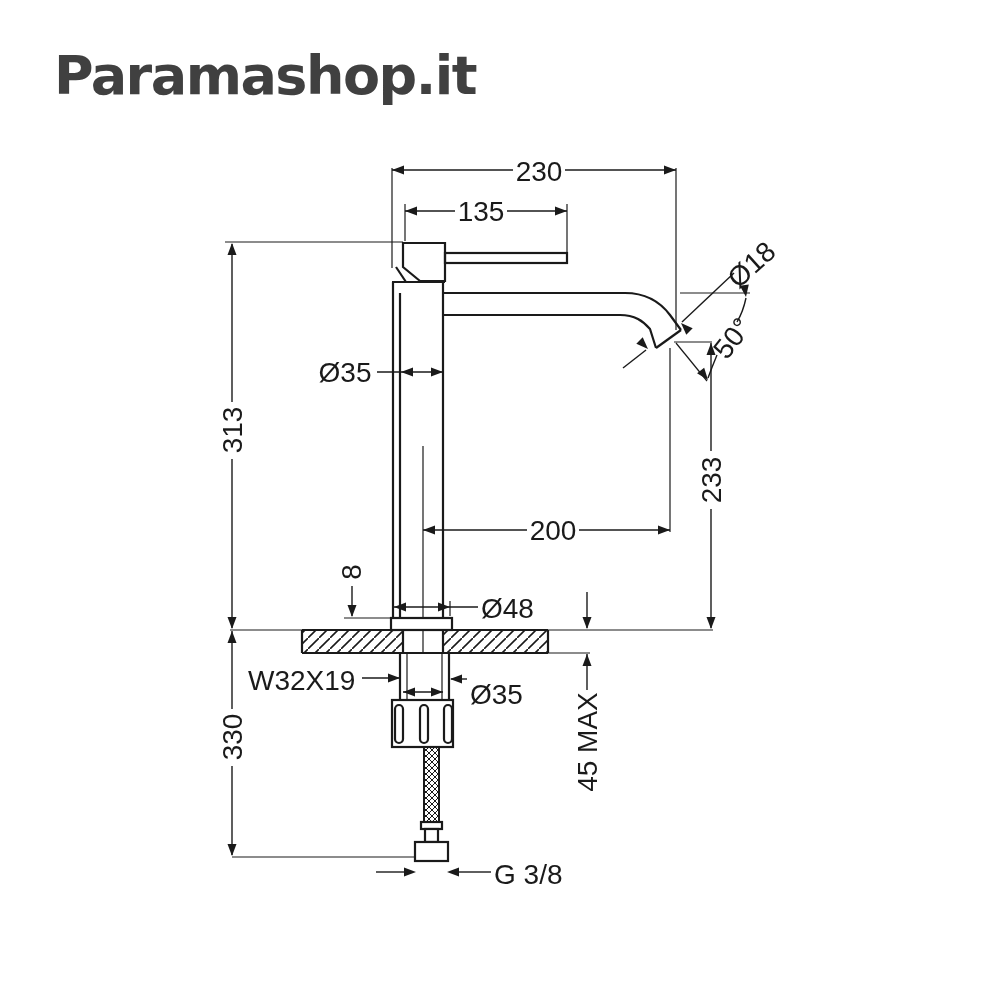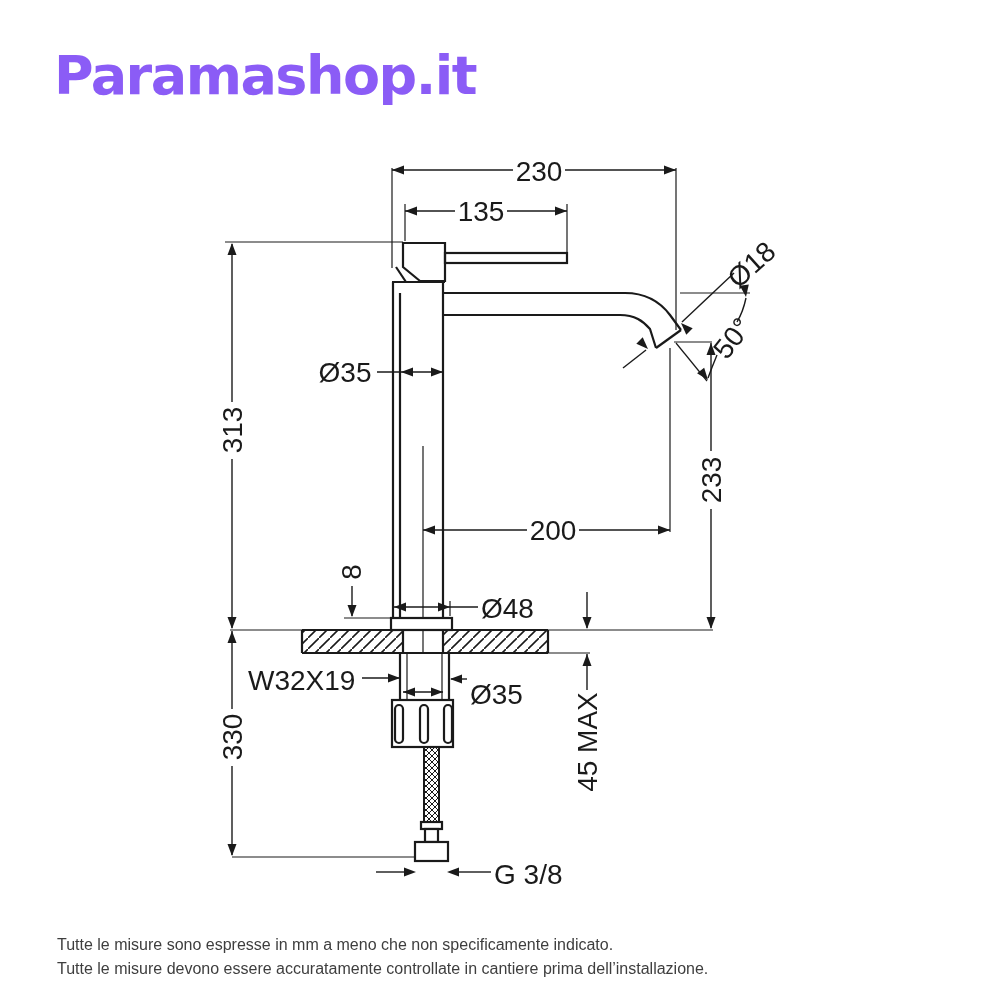--- a/index.html
+++ b/index.html
@@ -1,20 +1,20 @@
 <!DOCTYPE html>
 <html><head>
 <meta charset="utf-8">
 <style>
   html,body{margin:0;padding:0;background:#ffffff;}
   .page{position:relative;width:1000px;height:1000px;background:#fff;overflow:hidden;
         font-family:"Liberation Sans",sans-serif;}
   .logo{position:absolute;left:54px;top:44px;
         font-family:"DejaVu Sans",sans-serif;font-weight:bold;
-        font-size:54px;letter-spacing:-1.5px;color:#8b5cf6;}
+        font-size:54px;letter-spacing:-1.5px;color:#404040;}
   .footer{position:absolute;left:57px;top:933px;color:#3e3e3e;
           font-size:16px;line-height:24px;}
   svg{position:absolute;left:0;top:0;}
   .obj{stroke:#1a1a1a;stroke-width:2.2;fill:none;stroke-linecap:butt;}
   .objf{stroke:#1a1a1a;stroke-width:2.2;fill:#ffffff;}
   .dim{stroke:#1a1a1a;stroke-width:1.4;fill:none;}
   .thin{stroke:#1a1a1a;stroke-width:1.2;fill:none;}
   .arr{fill:#1a1a1a;stroke:none;}
   .dtxt{font-family:"Liberation Sans",sans-serif;font-size:28px;fill:#1a1a1a;}
   .gap{fill:#ffffff;stroke:none;}
@@ -166,18 +166,14 @@
       <text class="dtxt" x="248" y="690">W32X19</text>
       <text class="dtxt" x="470" y="704">Ø35</text>
       <text class="dtxt" x="587" y="752" text-anchor="middle" transform="rotate(-90 587 742)">45 MAX</text>
       <text class="dtxt" x="232" y="747" text-anchor="middle" transform="rotate(-90 232 737)">330</text>
       <text class="dtxt" x="494" y="884">G 3/8</text>
       <text class="dtxt" x="752" y="274" text-anchor="middle" transform="rotate(-42 752 265)">Ø18</text>
       <text class="dtxt" x="732" y="348" text-anchor="middle" transform="rotate(-52 732 338)">50°</text>
     </g>
   </svg>
 
-  <div class="footer">
-    <div>Tutte le misure sono espresse in mm a meno che non specificamente indicato.</div>
-    <div>Tutte le misure devono essere accuratamente controllate in cantiere prima dell’installazione.</div>
-  </div>
 
 </div>
 
 </body></html>

